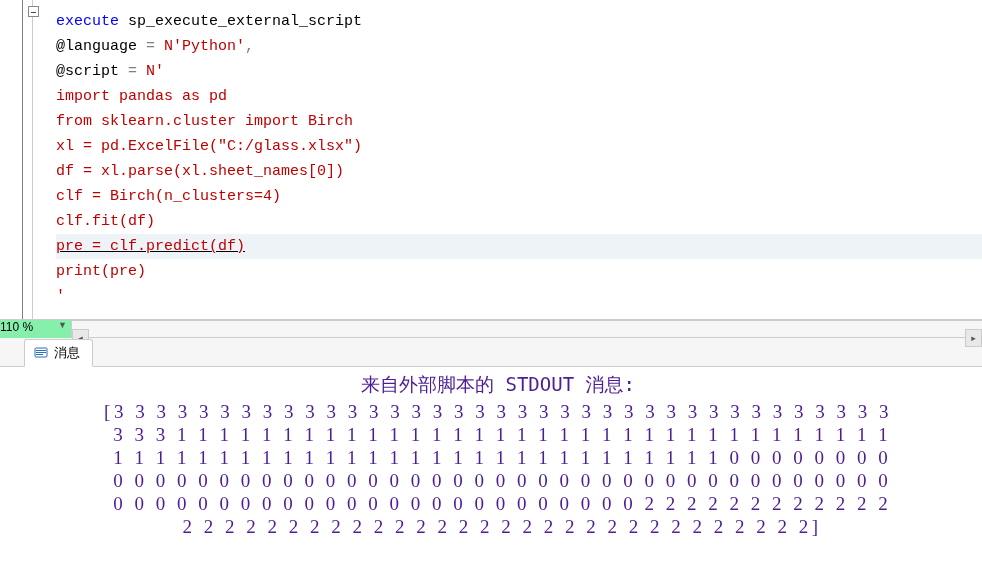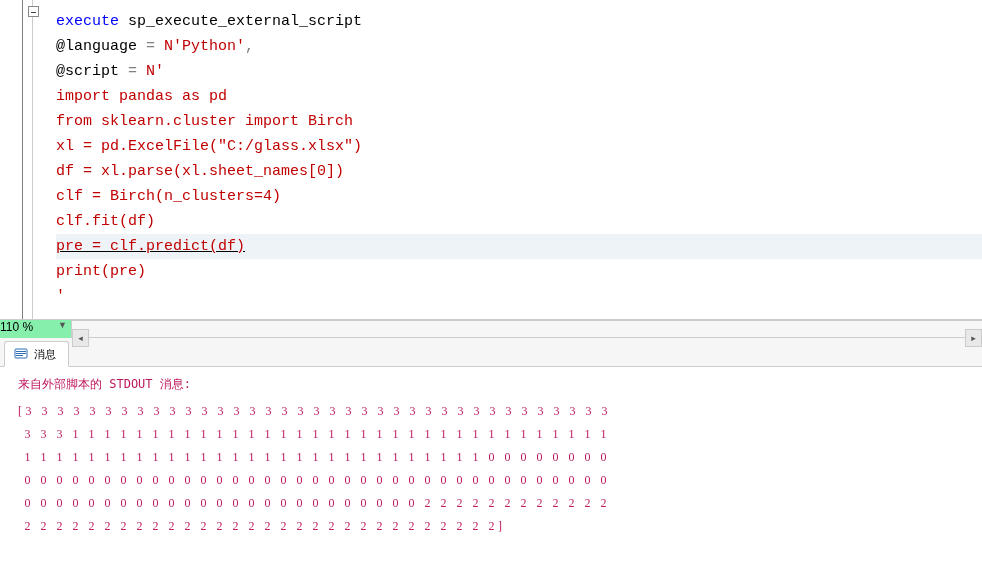--- a/index.html
+++ b/index.html
@@ -22,24 +22,24 @@
   
   .zoomrow { display:flex; align-items:center; height:18px; border-top:1px solid #ccc; border-bottom:1px solid #ccc; background:#f6f6f6; }
   .zoom-dd { width:72px; height:18px; display:flex; align-items:flex-start; padding-left:0; font-size:12px; border-right:1px solid #ccc; background:#86efac; }
   .zoom-dd .arrow { margin-left:auto; margin-right:4px; font-size:9px; color:#555; }
   .hscroll { flex:1; position:relative; background:#f0f0f0; }
   .hscroll .lbtn, .hscroll .rbtn { position:absolute; top:0; width:17px; height:18px; background:#e8e8e8; display:flex; align-items:center; justify-content:center; font-size:9px; color:#555; border:1px solid #ccc; }
   .hscroll .lbtn { left:0; }
   .hscroll .rbtn { right:0; }
   
   .tabs { display:flex; align-items:flex-end; height:29px; background:#f6f6f6; border-bottom:1px solid #ccc; padding-left:4px; }
-  .tab { display:flex; align-items:center; gap:5px; padding:4px 12px 4px 8px; background:#fff; border:1px solid #ccc; border-bottom:1px solid #fff; border-radius:3px 3px 0 0; font-size:11px; position:relative; top:1px; }
+  .tab { display:flex; align-items:center; gap:5px; padding:4px 12px 4px 8px; background:#fff; border:1px solid #ccc; border-bottom:1px solid #fff; border-radius:3px 3px 0 0; font-size:13px; position:relative; top:1px;margin-left:20px; }
   .tab .icon { width:16px; height:16px; display:flex; align-items:center; justify-content:center; }
   
-  .results { flex:1; overflow:auto; padding:6px 4px 4px 18px; font-family:"Microsoft YaHei","SimSun",monospace; font-size:12px; line-height:23px; color:#be185d; }
+  .results { flex:1; overflow:auto; padding:6px 4px 4px 18px; font-family:"Microsoft YaHei","SimSun",monospace; font-size:19px; line-height:23px; color:#4c1d95;text-align:center; }
   .results .hdr { margin-bottom:4px; }
   .results .data { white-space:pre; font-family:Liberation Serif, serif; letter-spacing:3.5px; }
 </style>
 </head>
 <body>
 
 <div class="root">
   <div class="editor">
     <div class="gutter">
       <div class="gutter-bar-v"></div>

